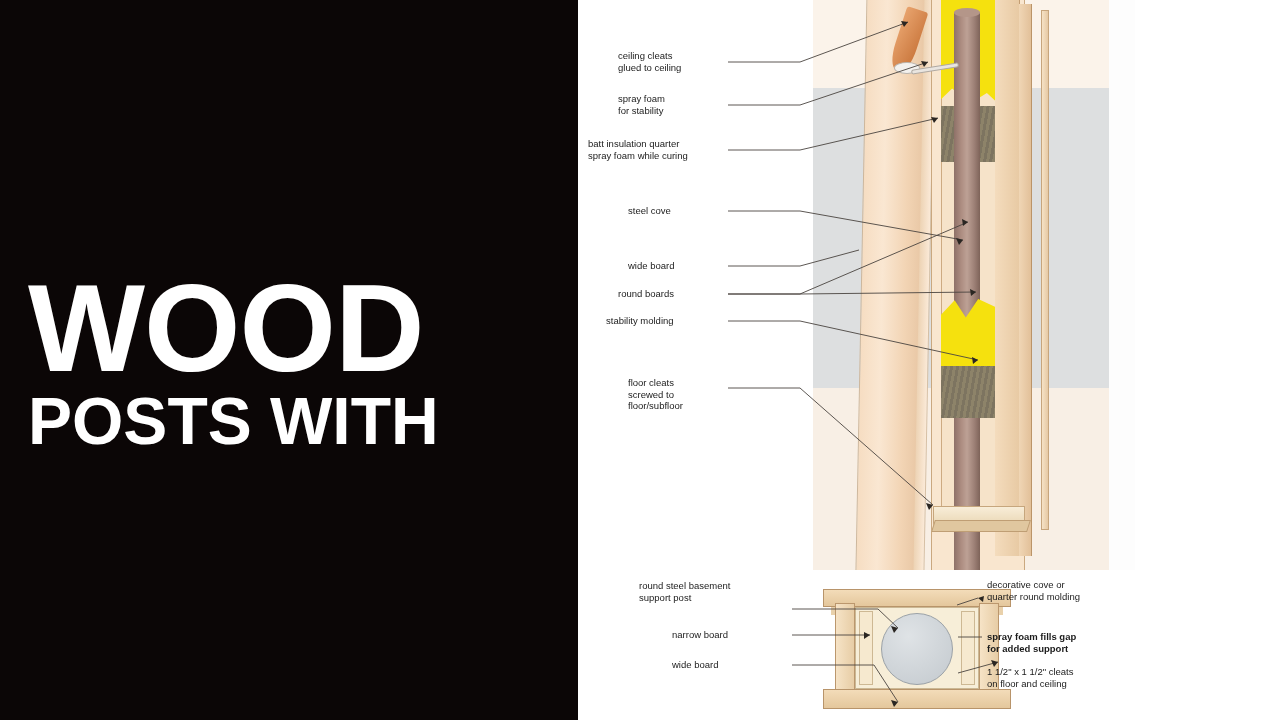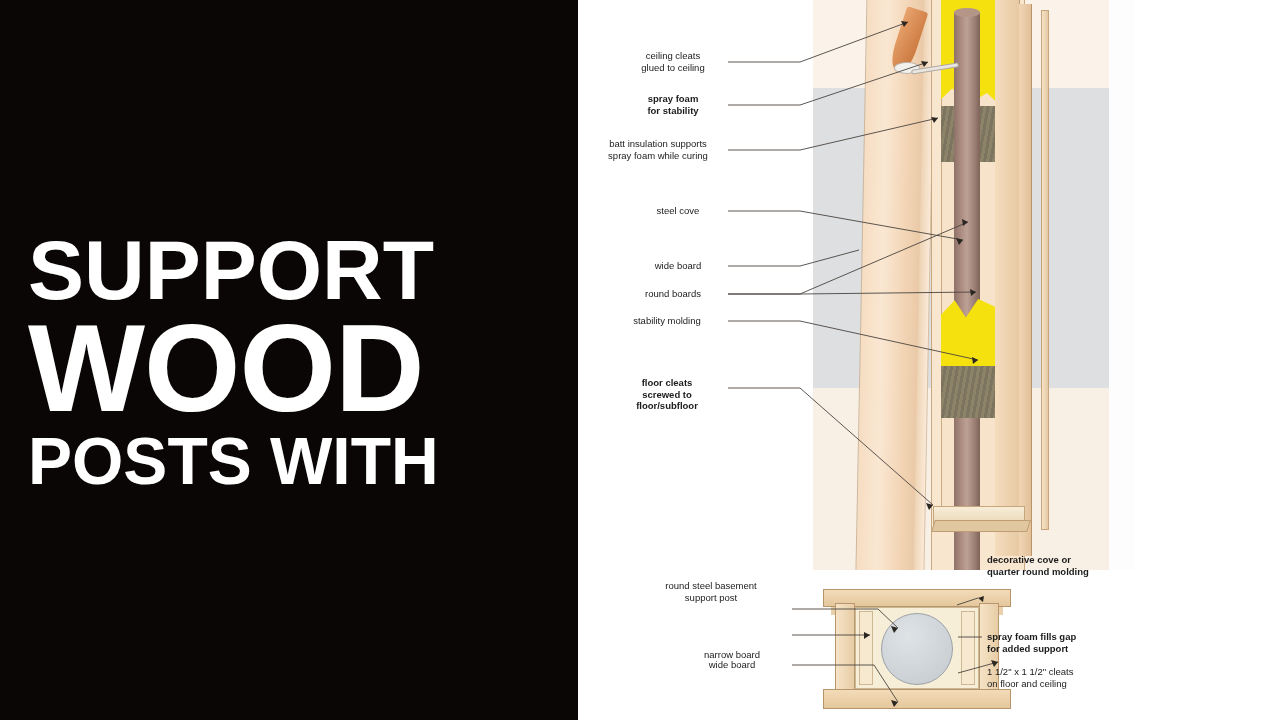--- a/index.html
+++ b/index.html
@@ -194,32 +194,31 @@
     background:#e9d1ab;
   }
 
   
   .lbl{
     position:absolute;
     font-family:"Liberation Sans", sans-serif;
     font-size:9.5px;line-height:11.5px;color:#1b1b1b;
     white-space:pre-line;
   }
-  .lbl.r{text-align:center;}
+  .lbl.r{text-align:left;}
   .lbl.l{text-align:left;}
 
   svg.leaders{position:absolute;left:0;top:0;width:702px;height:720px;pointer-events:none;}
 </style>
 </head>
 <body>
 
 <div id="stage">
 
   <div class="title-panel">
-    <div class="title-line tl-3">SUPPORT</div>
     <div class="title-line tl-5">WOOD</div>
     <div class="title-line tl-4">POSTS WITH</div>
   </div>
 
   <div class="illus-panel">
 
     <div class="scene">
       <div class="wall-gray"></div>
       <div class="floor"></div>
       <div class="wall-white-r"></div>
@@ -295,38 +294,38 @@
         <polygon points="320,628 313,626 316,633"></polygon>
         <polygon points="292,635 286,632 286,639"></polygon>
         <polygon points="320,702 313,700 316,707"></polygon>
         <polygon points="400,598 406,596 405,602"></polygon>
         <polygon points="420,662 413,660 416,667"></polygon>
       </g>
     </svg>
 
     <div class="lbl r" style="left:40px;top:50px;width:110px;">ceiling cleats
 glued to ceiling</div>
-    <div class="lbl r" style="left:40px;top:93px;width:110px;font-weight:bold;">spray foam
+    <div class="lbl r" style="left:40px;top:93px;width:110px;">spray foam
 for stability</div>
-    <div class="lbl r" style="left:10px;top:138px;width:140px;">batt insulation supports
+    <div class="lbl r" style="left:10px;top:138px;width:140px;">batt insulation quarter
 spray foam while curing</div>
     <div class="lbl r" style="left:50px;top:205px;width:100px;">steel cove</div>
     <div class="lbl r" style="left:50px;top:260px;width:100px;">wide board</div>
     <div class="lbl r" style="left:40px;top:288px;width:110px;">round boards</div>
     <div class="lbl r" style="left:28px;top:315px;width:122px;">stability molding</div>
-    <div class="lbl r" style="left:39px;top:377px;width:100px;font-weight:bold;">floor cleats
+    <div class="lbl r" style="left:50px;top:377px;width:100px;">floor cleats
 screwed to
 floor/subfloor</div>
 
     <div class="lbl r" style="left:61px;top:580px;width:144px;">round steel basement
 support post</div>
-    <div class="lbl r" style="left:94px;top:649px;width:120px;">narrow board</div>
+    <div class="lbl r" style="left:94px;top:629px;width:120px;">narrow board</div>
     <div class="lbl r" style="left:94px;top:659px;width:120px;">wide board</div>
 
-    <div class="lbl l" style="left:409px;top:554px;width:160px;font-weight:bold;">decorative cove or
+    <div class="lbl l" style="left:409px;top:579px;width:160px;">decorative cove or
 quarter round molding</div>
     <div class="lbl l" style="left:409px;top:631px;width:160px;font-weight:bold;">spray foam fills gap
 for added support</div>
     <div class="lbl l" style="left:409px;top:666px;width:160px;">1 1/2" x 1 1/2" cleats
 on floor and ceiling</div>
 
   </div>
 </div>
 
 </body></html>

